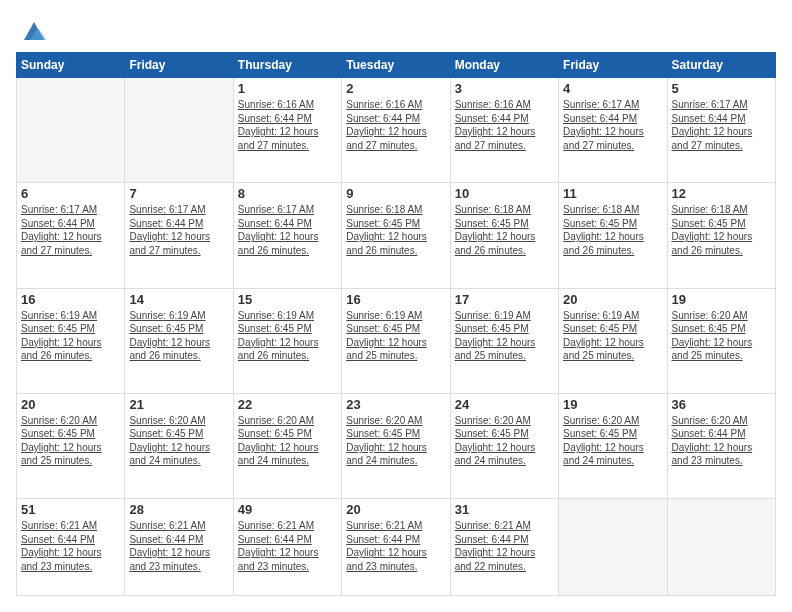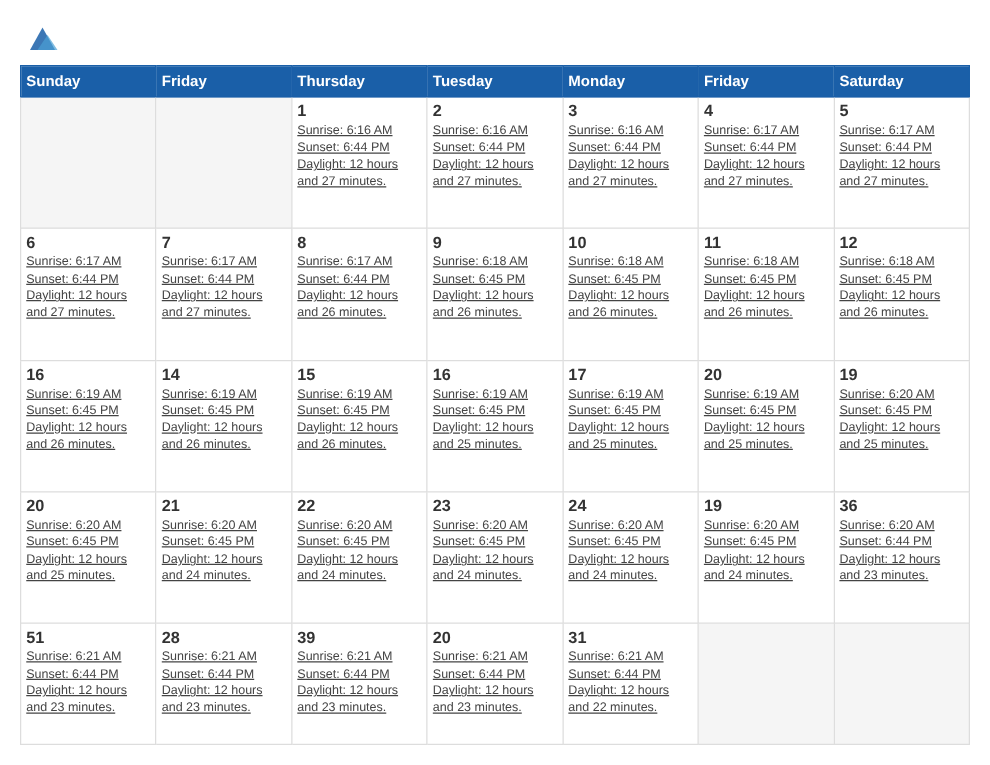--- a/index.html
+++ b/index.html
@@ -256,21 +256,21 @@
         <tr class="last-row">
           <td>
             <span class="day-num">51</span>
             <div class="day-info">Sunrise: 6:21 AM<br>Sunset: 6:44 PM<br>Daylight: 12 hours and 23 minutes.</div>
           </td>
           <td>
             <span class="day-num">28</span>
             <div class="day-info">Sunrise: 6:21 AM<br>Sunset: 6:44 PM<br>Daylight: 12 hours and 23 minutes.</div>
           </td>
           <td>
-            <span class="day-num">39</span>
+            <span class="day-num">49</span>
             <div class="day-info">Sunrise: 6:21 AM<br>Sunset: 6:44 PM<br>Daylight: 12 hours and 23 minutes.</div>
           </td>
           <td>
             <span class="day-num">20</span>
             <div class="day-info">Sunrise: 6:21 AM<br>Sunset: 6:44 PM<br>Daylight: 12 hours and 23 minutes.</div>
           </td>
           <td>
             <span class="day-num">31</span>
             <div class="day-info">Sunrise: 6:21 AM<br>Sunset: 6:44 PM<br>Daylight: 12 hours and 22 minutes.</div>
           </td>

